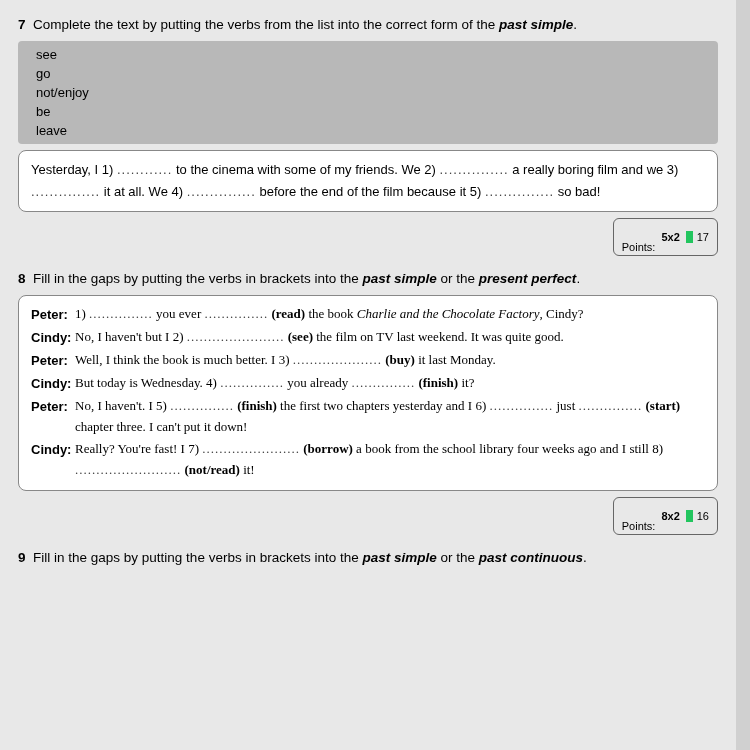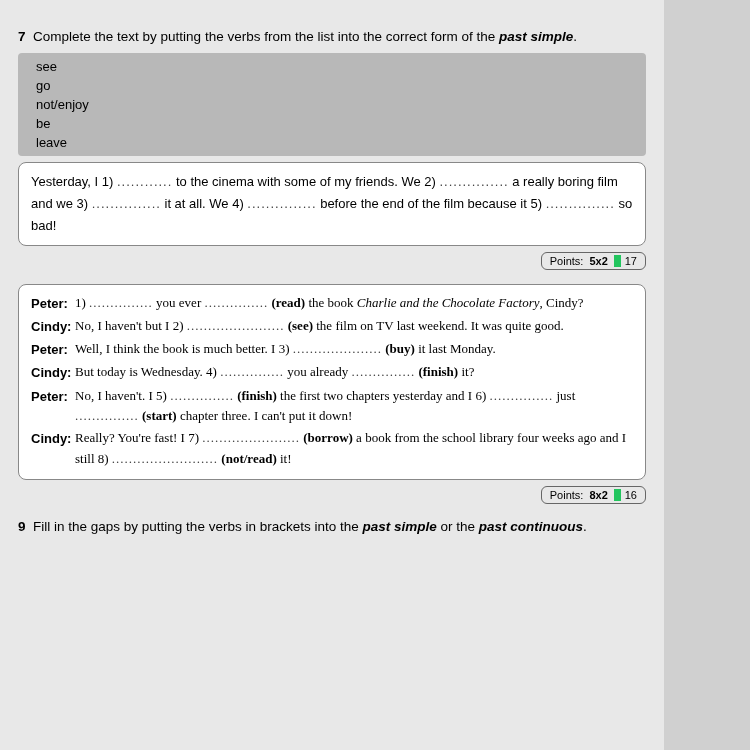--- a/index.html
+++ b/index.html
@@ -6,23 +6,23 @@
     body {
       font-family: Arial, sans-serif;
       font-size: 13px;
       background: #d0d0d0;
       width: 750px;
       min-height: 750px;
       overflow: hidden;
     }
     .page {
       background: #e8e8e8;
-      width: 664px;
+      width: 736px;
       min-height: 750px;
-      padding: 28px 18px;
+      padding: 16px 18px;
       position: relative;
     }
     .section {
       margin-bottom: 14px;
     }
     .section-title {
       font-size: 13.5px;
       margin-bottom: 6px;
       line-height: 1.4;
     }
@@ -70,20 +70,21 @@
       display: flex;
       align-items: center;
       border: 1px solid #666;
       border-radius: 6px;
       padding: 2px 8px;
       font-size: 11px;
       background: #e8e8e8;
     }
     .points-bracket-inner .pts-label {
       margin-right: 6px;
+      margin-top: 20px;
     }
     .points-bracket-inner .pts-eq {
       margin-right: 4px;
       border-right: 7px solid #22c55e;
       padding-right: 6px;
       font-weight: bold;
     }
     .dialogue-row {
       display: flex;
       align-items: flex-start;
@@ -139,20 +140,27 @@
     <div class="points-bracket">
       <div class="points-bracket-inner">
         <span class="pts-label">Points:</span>
         <span class="pts-eq">5x2</span>
         <span>17</span>
       </div>
     </div>
   </div>
 
   <div class="section">
+    <div class="section-title">
+      <strong><span>8</span></strong>
+      &nbsp;<span>Fill in the gaps by putting the verbs in brackets into the</span>
+      <strong><em>past simple</em></strong>
+      <span>or the</span>
+      <strong><em>present perfect</em></strong>.
+    </div>
 
     <div class="exercise-box">
 
       <div class="dialogue-row">
         <span class="dialogue-speaker">Peter:</span>
         <span class="dialogue-text">
           1) <span class="dots">...............</span> you ever <span class="dots">...............</span> <span class="verb-hint">(read)</span> the book <em>Charlie and the Chocolate Factory</em>, Cindy?
         </span>
       </div>
 

